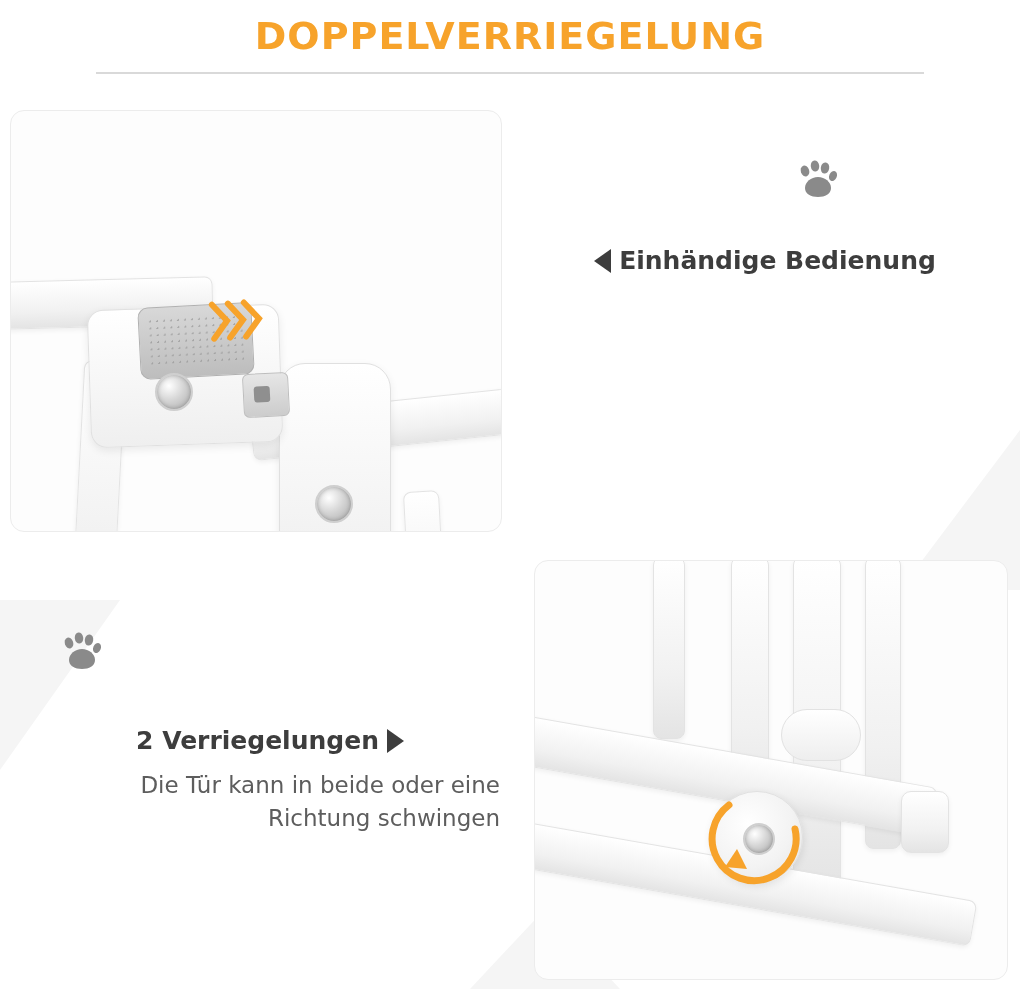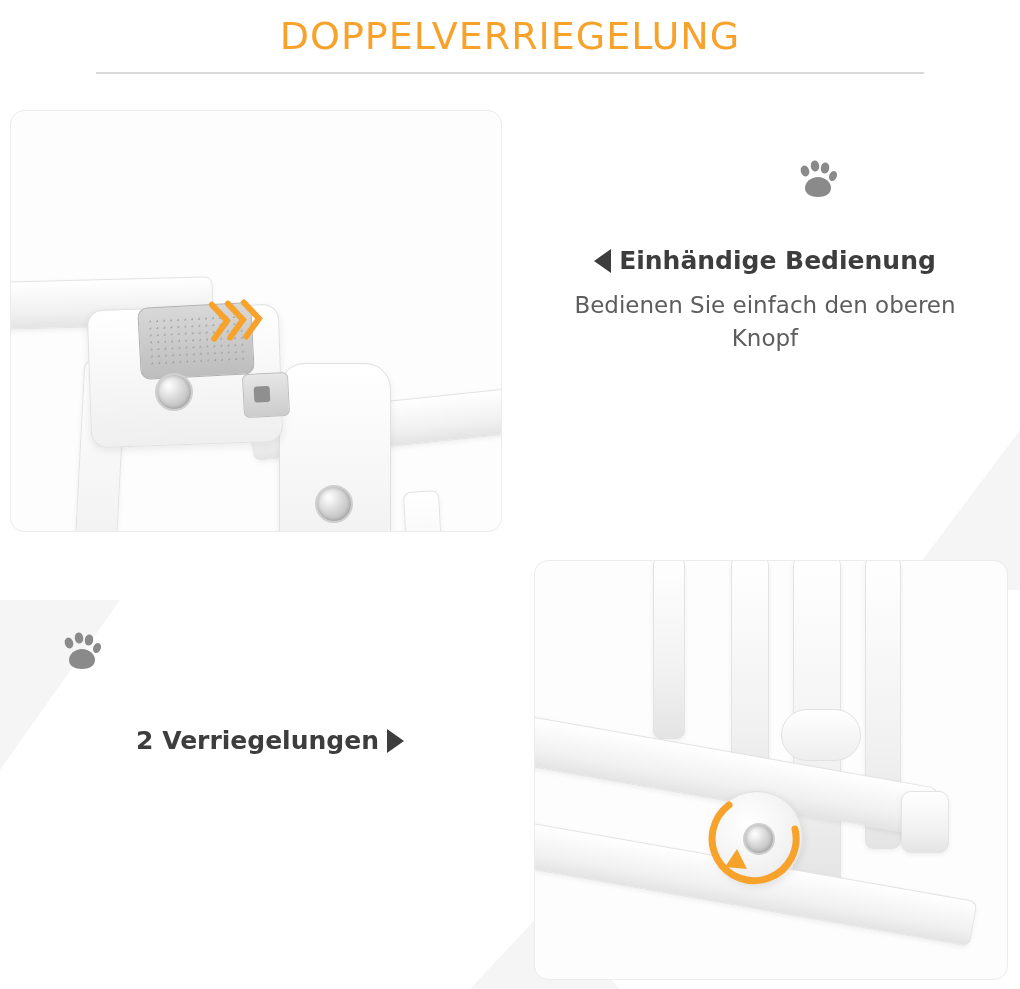--- a/index.html
+++ b/index.html
@@ -24,21 +24,21 @@
     height: 80px;
   }
   .header-title {
     position: absolute;
     top: 14px;
     left: 0;
     width: 1020px;
     text-align: center;
     font-size: 38px;
     letter-spacing: 1px;
-    font-weight: 400;
+    font-weight: 700;
     color: #f7a32b;
   }
   .header-rule {
     position: absolute;
     top: 72px;
     left: 96px;
     width: 828px;
     height: 2px;
     background: #d9d9d9;
   }
@@ -362,21 +362,21 @@
       <path d="M22 17 c7 0 13 5 13 11 0 6-6 9-13 9 -7 0-13-3-13-9 0-6 6-11 13-11 z"></path>
     </g>
   </svg>
 </div>
 
 <div class="callout callout-right">
   <div class="head-row">
     <span class="tri tri-left"></span>
     <span class="callout-heading">Einhändige Bedienung</span>
   </div>
-  <div class="callout-body">Bedienen Sie einfach den oberen Knopf</div>
 </div>
 
 <div class="callout callout-left">
   <div class="head-row">
     <span class="callout-heading">2 Verriegelungen</span>
     <span class="tri tri-right"></span>
   </div>
+  <div class="callout-body">Die Tür kann in beide oder eine Richtung schwingen</div>
 </div>
 
 </body></html>

